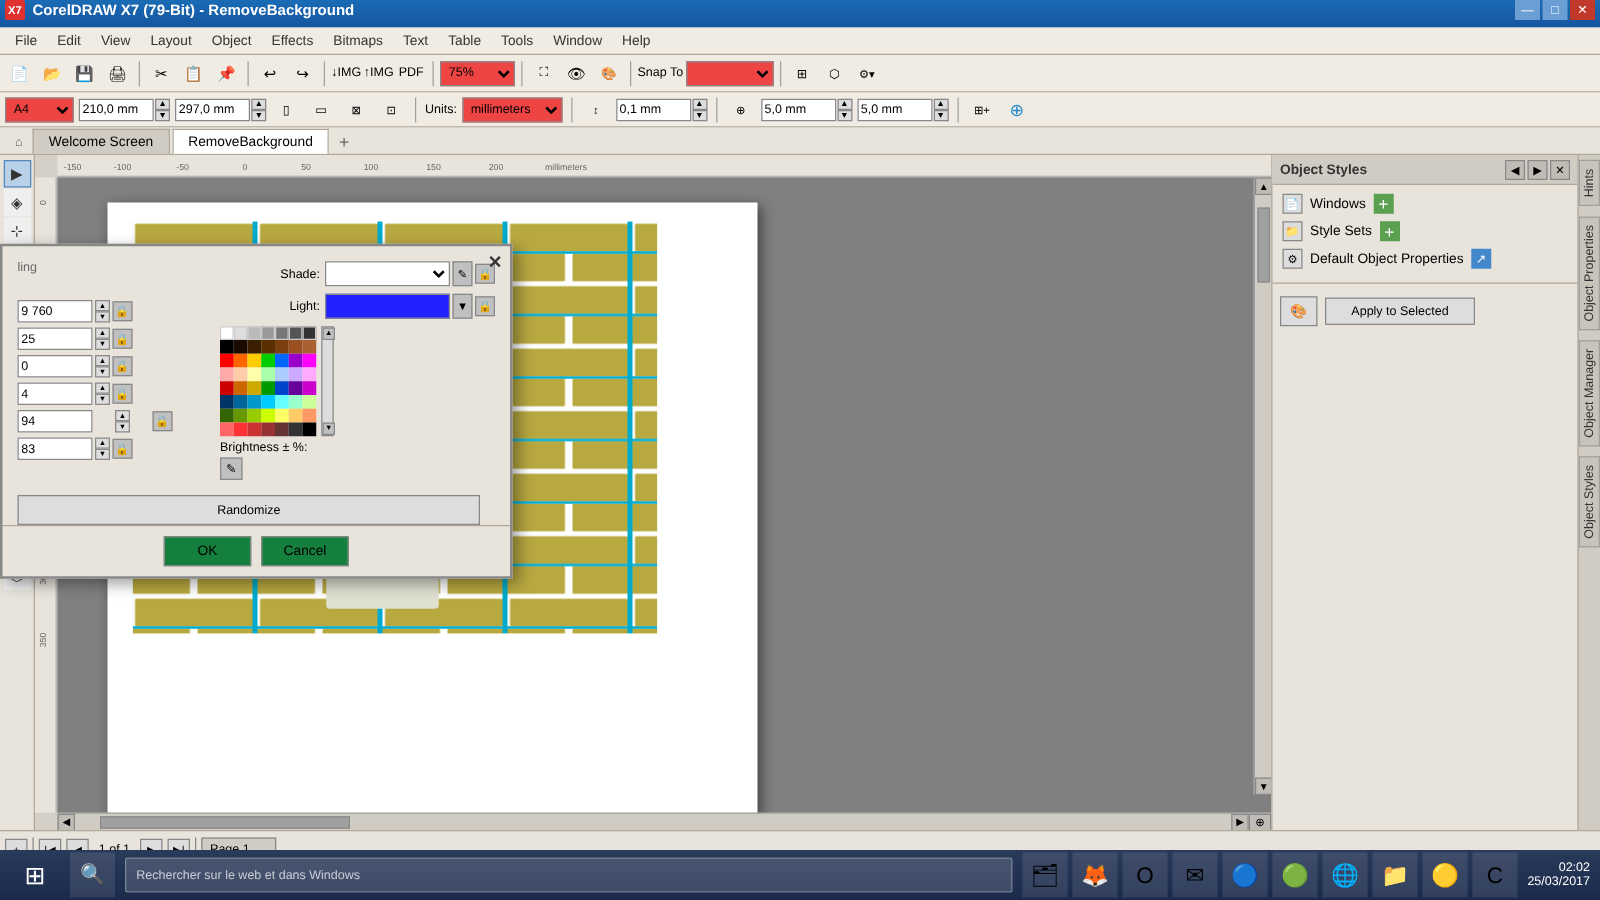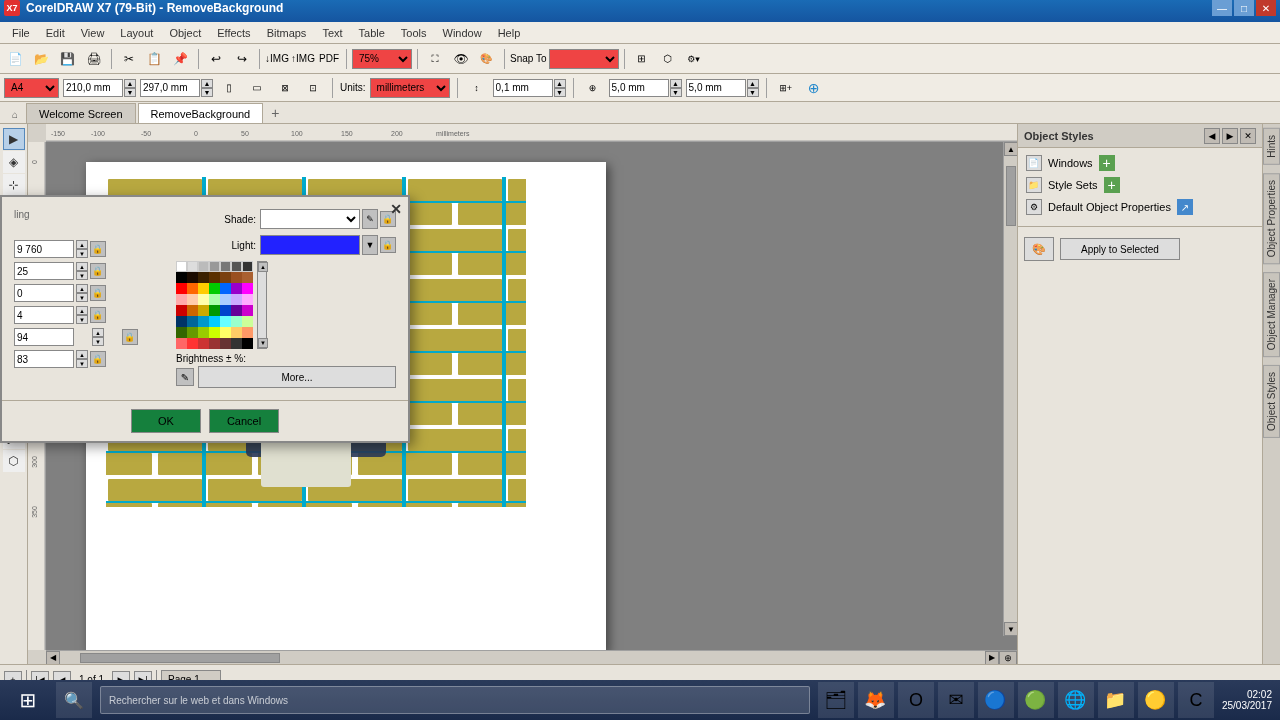--- a/index.html
+++ b/index.html
@@ -568,25 +568,27 @@
           <button style="width:10px;height:10px;background:#c0c0c0;border:1px solid #888;font-size:6px;cursor:pointer;">▲</button>
           <div style="flex:1;"></div>
           <button style="width:10px;height:10px;background:#c0c0c0;border:1px solid #888;font-size:6px;cursor:pointer;">▼</button>
         </div>
       </div>
 
       <div style="font-size:10px;margin-top:4px;">Brightness ± %:</div>
 
       <div style="display:flex;align-items:center;gap:4px;margin-top:2px;">
         <button style="width:18px;height:18px;background:#c0c0c0;border:1px solid #888;font-size:10px;cursor:pointer;">✎</button>
-        <button style="flex:1;height:22px;background:#ddd;border:1px solid #888;font-size:10px;cursor:pointer;">More...</button>
-      </div>
-    </div>
-  </div>
-
+      </div>
+    </div>
+  </div>
+
+  <div style="padding:0 12px;">
+    <button style="width:370px;height:24px;background:#ddd;border:1px solid #888;font-size:10px;cursor:pointer;">Randomize</button>
+  </div>
 
   <div style="display:flex;gap:8px;justify-content:center;padding:8px;border-top:1px solid #b0a898;">
     <button class="dialog-btn">OK</button>
     <button class="dialog-btn">Cancel</button>
   </div>
 </div>
 
 <div style="position:fixed;bottom:0;left:0;width:1280px;height:40px;background:linear-gradient(to bottom,#2a3a5a,#1a2a4a);display:flex;align-items:center;padding:0 8px;gap:8px;z-index:200;">
   <button style="width:40px;height:36px;background:none;border:none;color:white;font-size:20px;cursor:pointer;">⊞</button>
   <button style="width:36px;height:36px;background:rgba(255,255,255,0.1);border:none;color:white;font-size:16px;cursor:pointer;">🔍</button>

